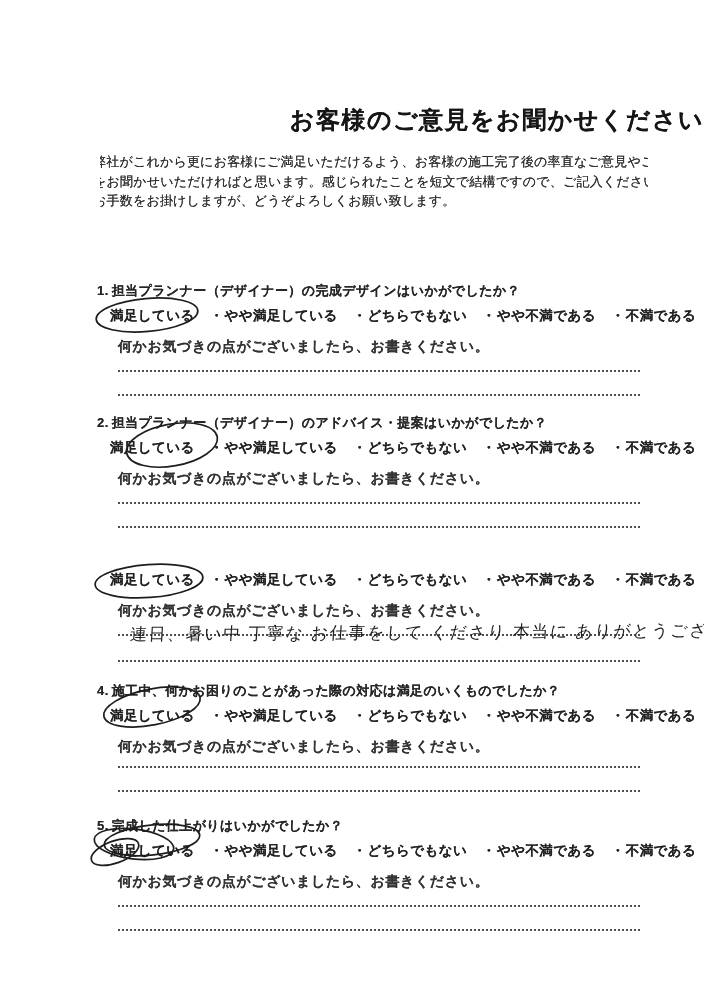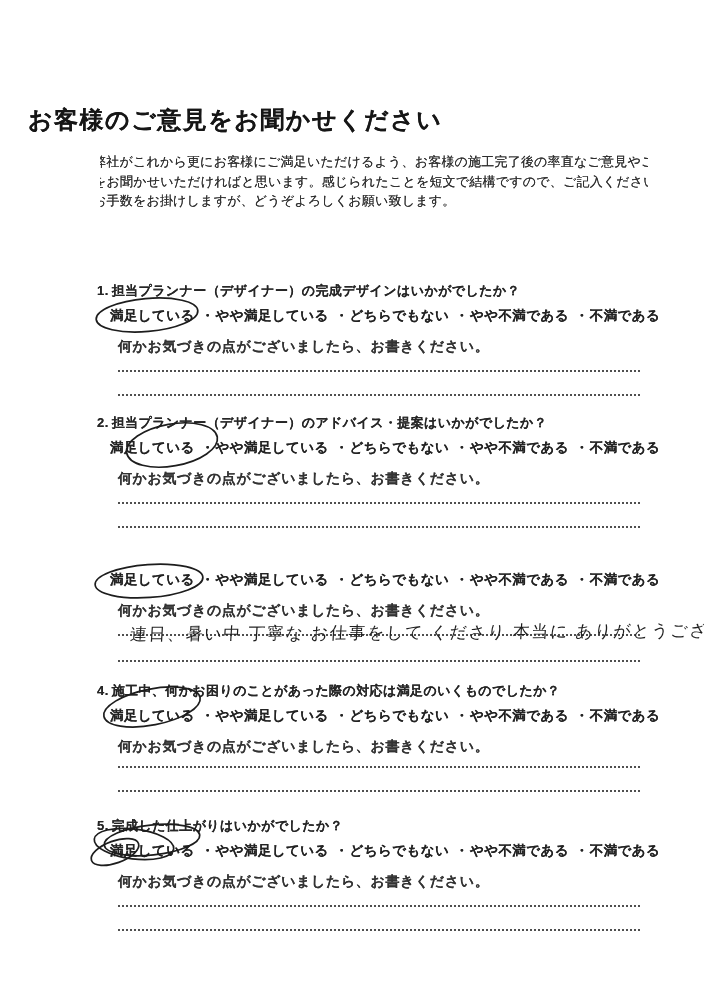--- a/index.html
+++ b/index.html
@@ -2,41 +2,41 @@
 <html><head>
 <meta charset="utf-8">
 <style>
   html,body{margin:0;padding:0;background:#e8e8e8;}
   .paper{
     position:relative;width:704px;height:1000px;background:#ffffff;
     font-family:"Liberation Sans","DejaVu Sans",sans-serif;color:#2b2b2b;
     overflow:hidden;margin:0 auto;
   }
   .title{
-    position:absolute;top:104px;left:0;width:704px;text-align:left;
+    position:absolute;top:104px;left:0;width:704px;text-align:right;
     font-family:"Liberation Serif","DejaVu Serif",serif;
     font-size:24px;font-weight:bold;letter-spacing:1.5px;color:#161616;
-    padding-left:28px;box-sizing:border-box;
+    padding-left:44px;box-sizing:border-box;
     text-shadow:0 0 .4px #333;
   }
   
   .intro{position:absolute;top:152px;left:100px;width:548px;overflow:hidden;}
   .intro-inner{margin-left:-7px;}
   .intro-line{
     font-size:13px;line-height:19.5px;font-weight:500;letter-spacing:.2px;
     white-space:nowrap;color:#2e2e2e;text-shadow:0 0 .4px #444;
   }
   .q{position:absolute;left:97px;width:548px;height:132px;}
   .q-line{
     position:absolute;top:0;left:0;font-size:13px;font-weight:600;
     letter-spacing:.4px;white-space:nowrap;color:#262626;text-shadow:0 0 .4px #444;
   }
   .q-num{margin-right:3px;}
   .opts{
-    position:absolute;top:25px;left:13px;display:flex;gap:6px;
+    position:absolute;top:25px;left:13px;display:flex;gap:15px;
     font-size:13.5px;font-weight:700;letter-spacing:.4px;white-space:nowrap;
     color:#232323;text-shadow:0 0 .4px #444;
   }
   .opt{display:inline-block;}
   .bullet{margin-right:1px;}
   .note{
     position:absolute;top:56px;left:21px;font-size:14px;font-weight:600;
     letter-spacing:.6px;color:#333;white-space:nowrap;text-shadow:0 0 .3px #555;
   }
   .dotline{

